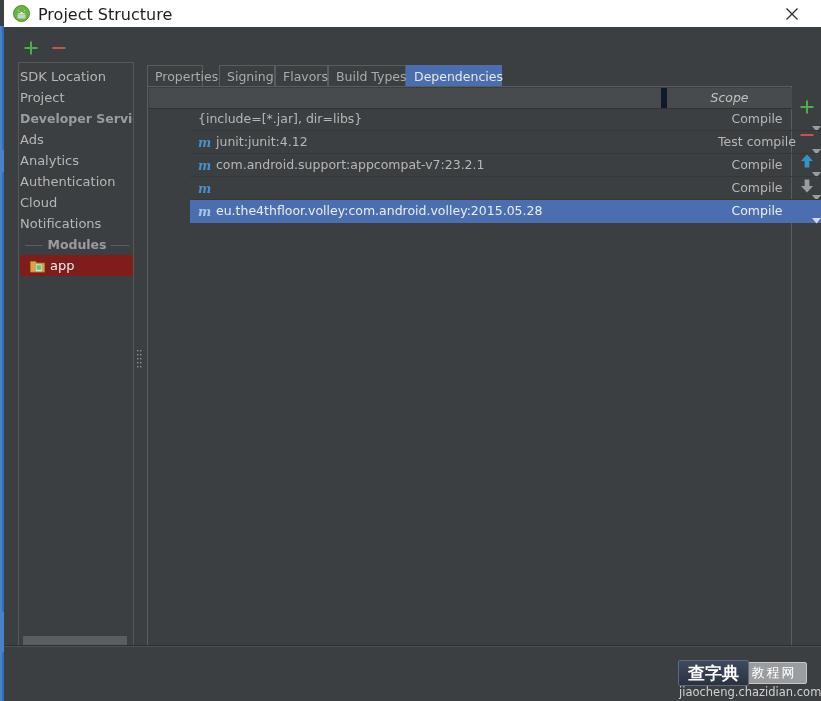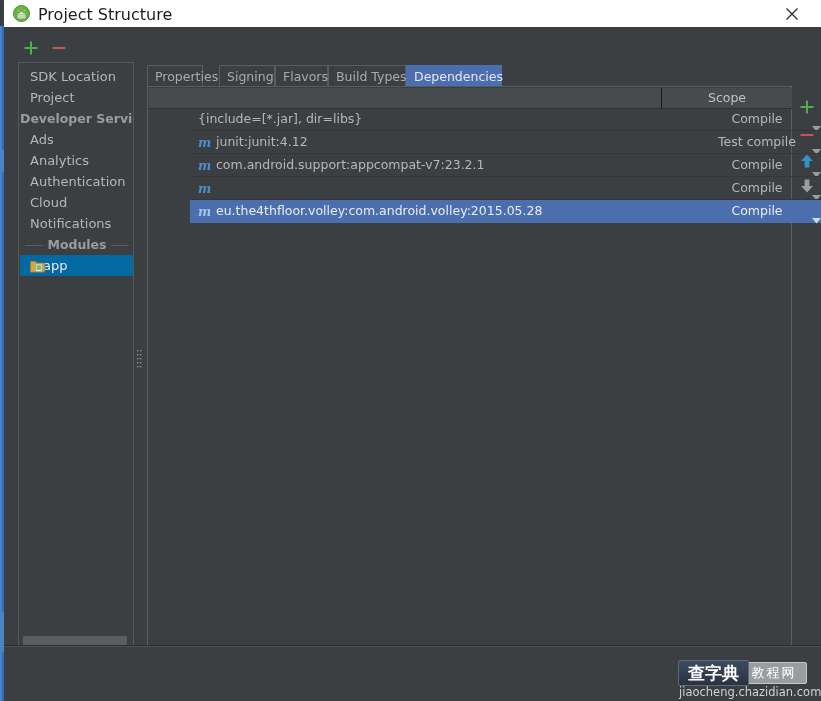--- a/index.html
+++ b/index.html
@@ -110,29 +110,28 @@
     box-sizing: border-box;
     overflow: hidden;
   }
   .side-item {
     position: absolute;
     left: 1px;
     width: 114px; height: 21px;
     line-height: 21px;
     font-size: 13px;
     color: #b6b7b8;
-    padding-left: 10px;
     box-sizing: border-box;
     white-space: nowrap;
     cursor: default;
   }
   .side-item.selected {
-    background: #0369a1;
+    background: #7f1d1d;
     color: #eaeaea;
-    padding-left: 1px;
+    padding-left: 8px;
   }
   .side-group {
     position: absolute;
     left: 1px;
     width: 114px; height: 21px;
     line-height: 21px;
     font-size: 12.5px;
     font-weight: bold;
     color: #9a9c9e;
     text-align: center;
@@ -237,21 +236,21 @@
     top: 0; height: 20px;
     line-height: 20px;
     font-size: 12.5px;
     color: #c0c2c3;
     text-align: center;
     box-sizing: border-box;
     white-space: nowrap;
     cursor: default;
   }
   .th.col-name { left: 0; width: 512px; }
-  .th.col-scope { left: 512px; width: 131px; border-left: 1px solid #0f172a; }
+  .th.col-scope { left: 512px; width: 131px; border-left: 6px solid #0f172a; font-style: italic; }
 
   .row {
     position: absolute;
     left: 2px;
     width: 754px; height: 23px;
     cursor: default;
     margin-left: 40px;
   }
   .row.selected { background: #4b6eaf; }
   .row-sep {

